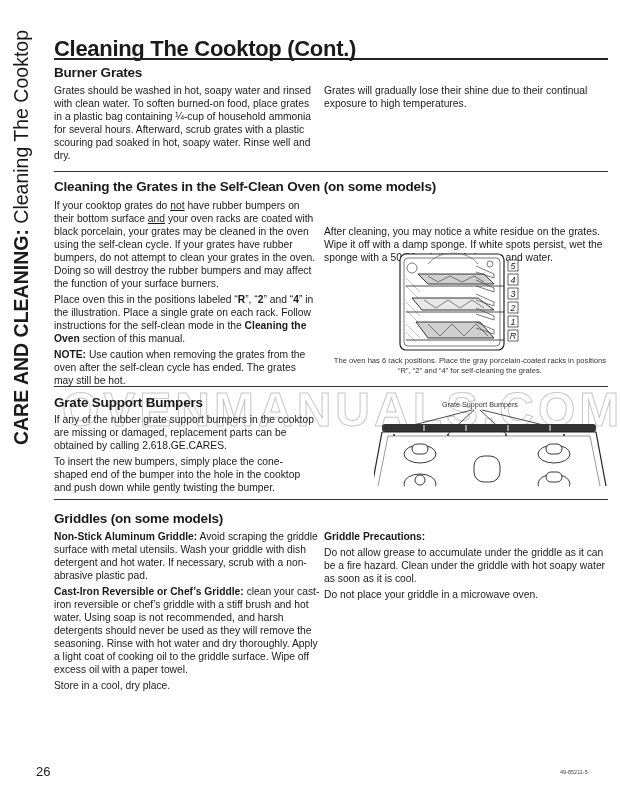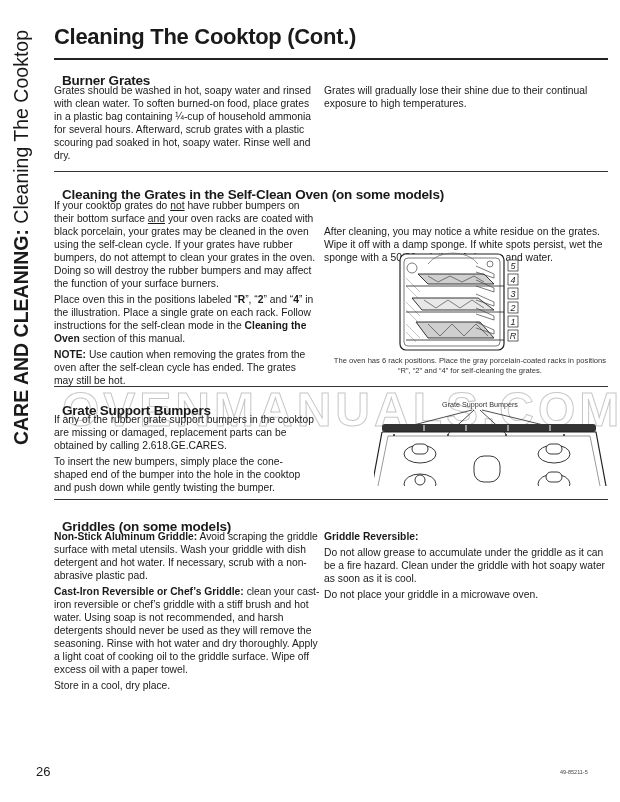--- a/index.html
+++ b/index.html
@@ -3,25 +3,25 @@
   <meta charset="utf-8">
   <style>
     html, body { margin: 0; padding: 0; background: #ffffff; }
     body { width: 620px; height: 802px; position: relative; overflow: hidden;
            font-family: "Liberation Sans", sans-serif; color: #1a1a1a; }
     .side-tab { position: absolute; left: 6px; top: 30px; width: 30px; height: 420px; }
     .side-tab .rot { position: absolute; left: 0; top: 0; width: 420px; height: 30px;
            transform-origin: 0 0; transform: translate(0px, 420px) rotate(-90deg);
            white-space: nowrap; font-size: 19.5px; line-height: 30px; text-align: right; }
     .side-tab .b { font-weight: bold; }
-    .page-title { position: absolute; left: 54px; top: 24px; font-size: 22px; font-weight: bold;
+    .page-title { position: absolute; left: 54px; top: 36px; font-size: 22px; font-weight: bold;
            letter-spacing: -0.3px; margin: 0; }
     .rule { position: absolute; left: 54px; width: 554px; height: 0; border-top: 1.5px solid #333; }
     .rule.thick { border-top: 2px solid #222; }
-    h2 { position: absolute; margin: 8px; font-size: 13.5px; font-weight: bold; letter-spacing: -0.2px; }
+    h2 { position: absolute; margin: 0; font-size: 13.5px; font-weight: bold; letter-spacing: -0.2px; }
     .col { position: absolute; font-size: 10.3px; line-height: 13px; }
     .col p { margin: 0 0 3px 0; }
     .col b { font-weight: bold; }
     .col u { font-weight: normal; }
     .caption { position: absolute; font-size: 7.6px; line-height: 9.5px; text-align: center; color: #333; }
     .watermark { position: absolute; left: 62px; top: 382px; font-size: 48px; font-weight: bold;
            color: transparent; -webkit-text-stroke: 1px #c8c8c8; letter-spacing: 4px; white-space: nowrap; }
     .page-num { position: absolute; left: 36px; top: 764px; font-size: 13px; }
     .doc-num { position: absolute; left: 560px; top: 769px; font-size: 5.5px; color: #444; }
     svg { position: absolute; }
@@ -154,19 +154,19 @@
 
 <div class="rule" style="top:499px"></div>
 
 <h2 style="left:54px; top:511px;">Griddles (on some models)</h2>
 <div class="col" style="left:54px; top:530px; width:268px;">
   <p><b>Non-Stick Aluminum Griddle:</b><span> Avoid scraping the griddle surface with metal utensils. Wash your griddle with dish detergent and hot water. If necessary, scrub with a non-abrasive plastic pad.</span></p>
   <p><b>Cast-Iron Reversible or Chef’s Griddle:</b><span> clean your cast-iron reversible or chef’s griddle with a stiff brush and hot water. Using soap is not recommended, and harsh detergents should never be used as they will remove the seasoning. Rinse with hot water and dry thoroughly. Apply a light coat of cooking oil to the griddle surface. Wipe off excess oil with a paper towel.</span></p>
   <p>Store in a cool, dry place.</p>
 </div>
 <div class="col" style="left:324px; top:530px; width:284px;">
-  <p><b>Griddle Reversible:</b></p>
+  <p><b>Griddle Precautions:</b></p>
   <p>Do not allow grease to accumulate under the griddle as it can be a fire hazard. Clean under the griddle with hot soapy water as soon as it is cool.</p>
   <p>Do not place your griddle in a microwave oven.</p>
 </div>
 
 <div class="page-num">26</div>
 <div class="doc-num">49-85211-5</div>
 
 </body></html>

